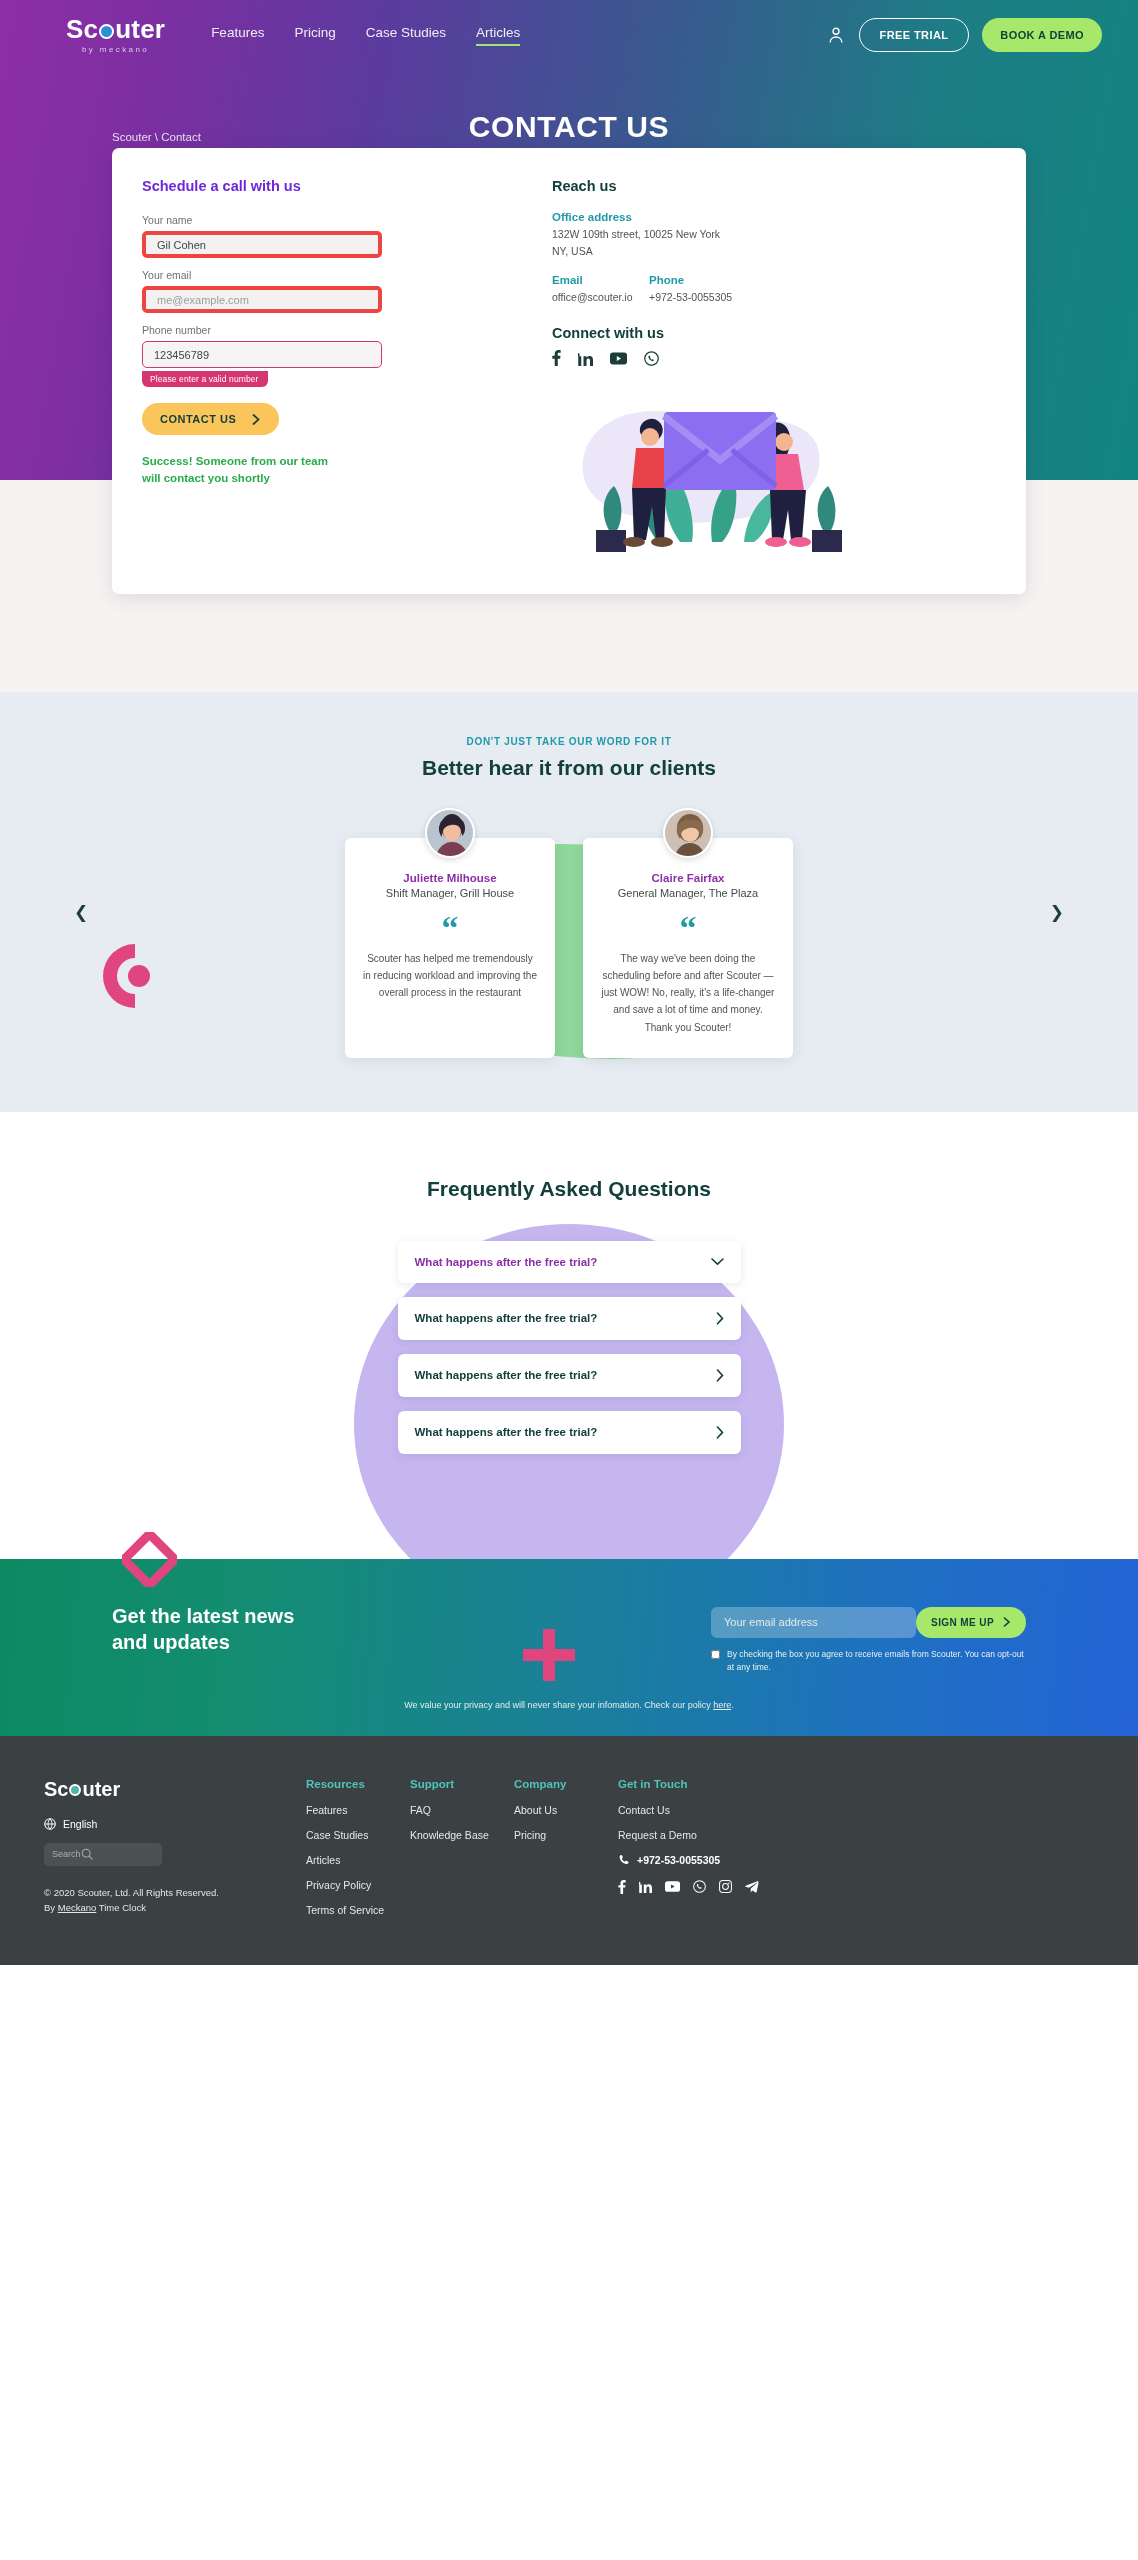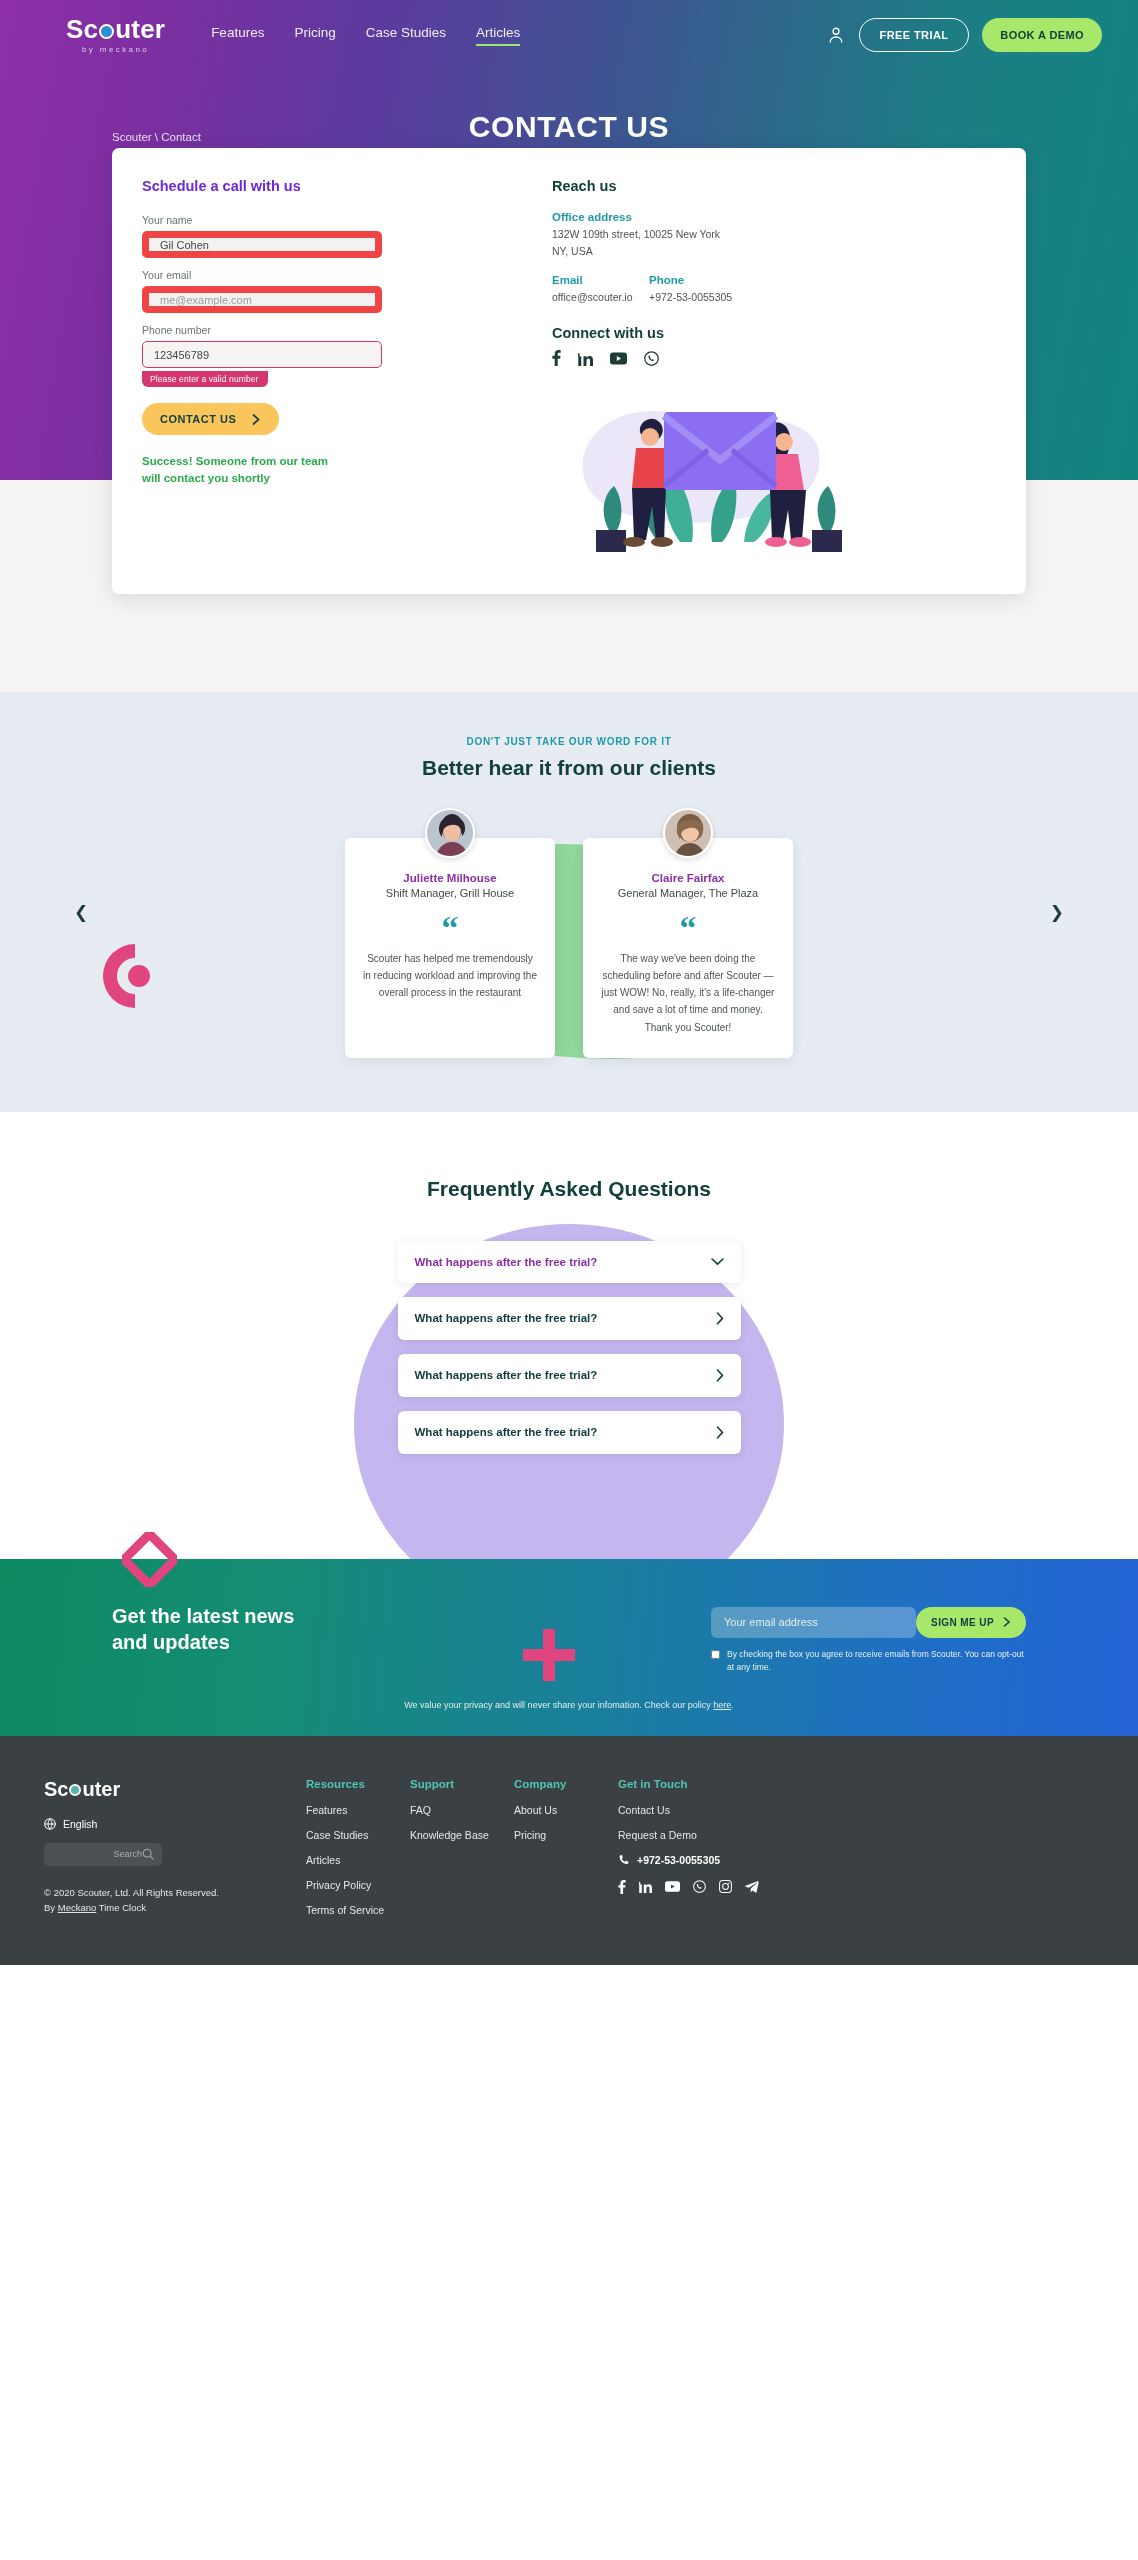--- a/index.html
+++ b/index.html
@@ -73,21 +73,21 @@
     box-shadow:0 4px 20px rgba(40,20,70,.12);
     display:flex; padding:30px 0 28px 0;
   }
   .col-left { width:430px; padding:0 30px 0 30px; }
   .col-right { flex:1; padding:0 30px 0 10px; }
   .card-h {
     font-size:14.5px; font-weight:800; color:#6d28d9; margin-bottom:20px;
   }
   .field-label { font-size:10.5px; color:#6b7472; margin-bottom:5px; }
   .field {
-    width:240px; height:27px; background:#f3f2f0; border:7px solid #ef4444;
+    width:240px; height:27px; background:#f3f2f0; border:4px solid #ef4444;
     border-radius:5px; font-size:11px; color:#3f4745; padding:0 11px;
     font-family:inherit; display:flex; align-items:center; margin-bottom:11px;
   }
   .field.placeholder { color:#9aa09e; }
   .field.error { border:1.5px solid #d6366f; background:#f6f5f3; margin-bottom:0; }
   .error-msg {
     display:inline-block; background:#d6366f; color:#ffffff; font-size:8.5px;
     padding:3px 9px 3px 8px; border-radius:0 0 6px 6px; letter-spacing:.1px;
   }
   .btn-contact {
@@ -212,21 +212,21 @@
   .f-inner { display:flex; padding:0 42px 0 44px; }
   .f-brand { width:262px; }
   .f-logo { font-size:20px; font-weight:700; color:#ffffff; display:flex; align-items:center; }
   .f-logo-o {
     display:inline-block; width:12px; height:12px; border-radius:50%;
     border:2px solid #ffffff; margin:0 1px; position:relative; top:1px; background:#4fb6a8;
   }
   .f-lang { display:flex; align-items:center; gap:7px; color:#ffffff; font-size:10.5px; margin-top:17px; }
   .f-search {
     margin-top:13px; width:118px; height:23px; background:#4c5254; border-radius:5px;
-    display:flex; align-items:center; padding:0 8px; justify-content:flex-end; cursor:text;
+    display:flex; align-items:center; padding:0 8px; justify-content:flex-start; cursor:text;
   }
   .f-search span { color:#a7adad; font-size:9px; }
   .f-copy { color:#e3e6e6; font-size:9.5px; margin-top:19px; line-height:1.65; }
   .f-copy u { cursor:pointer; }
   .f-col { width:104px; }
   .f-col.wide { width:auto; }
   .f-h { color:#4fc4b8; font-size:11.5px; font-weight:800; margin-bottom:14px; }
   .f-link { color:#e5e8e8; font-size:10.5px; margin-bottom:13px; cursor:pointer; }
   .f-phone { display:flex; align-items:center; gap:7px; color:#ffffff; font-size:10.5px; font-weight:700; margin-bottom:14px; }
   .f-social { display:flex; gap:13px; align-items:center; }

